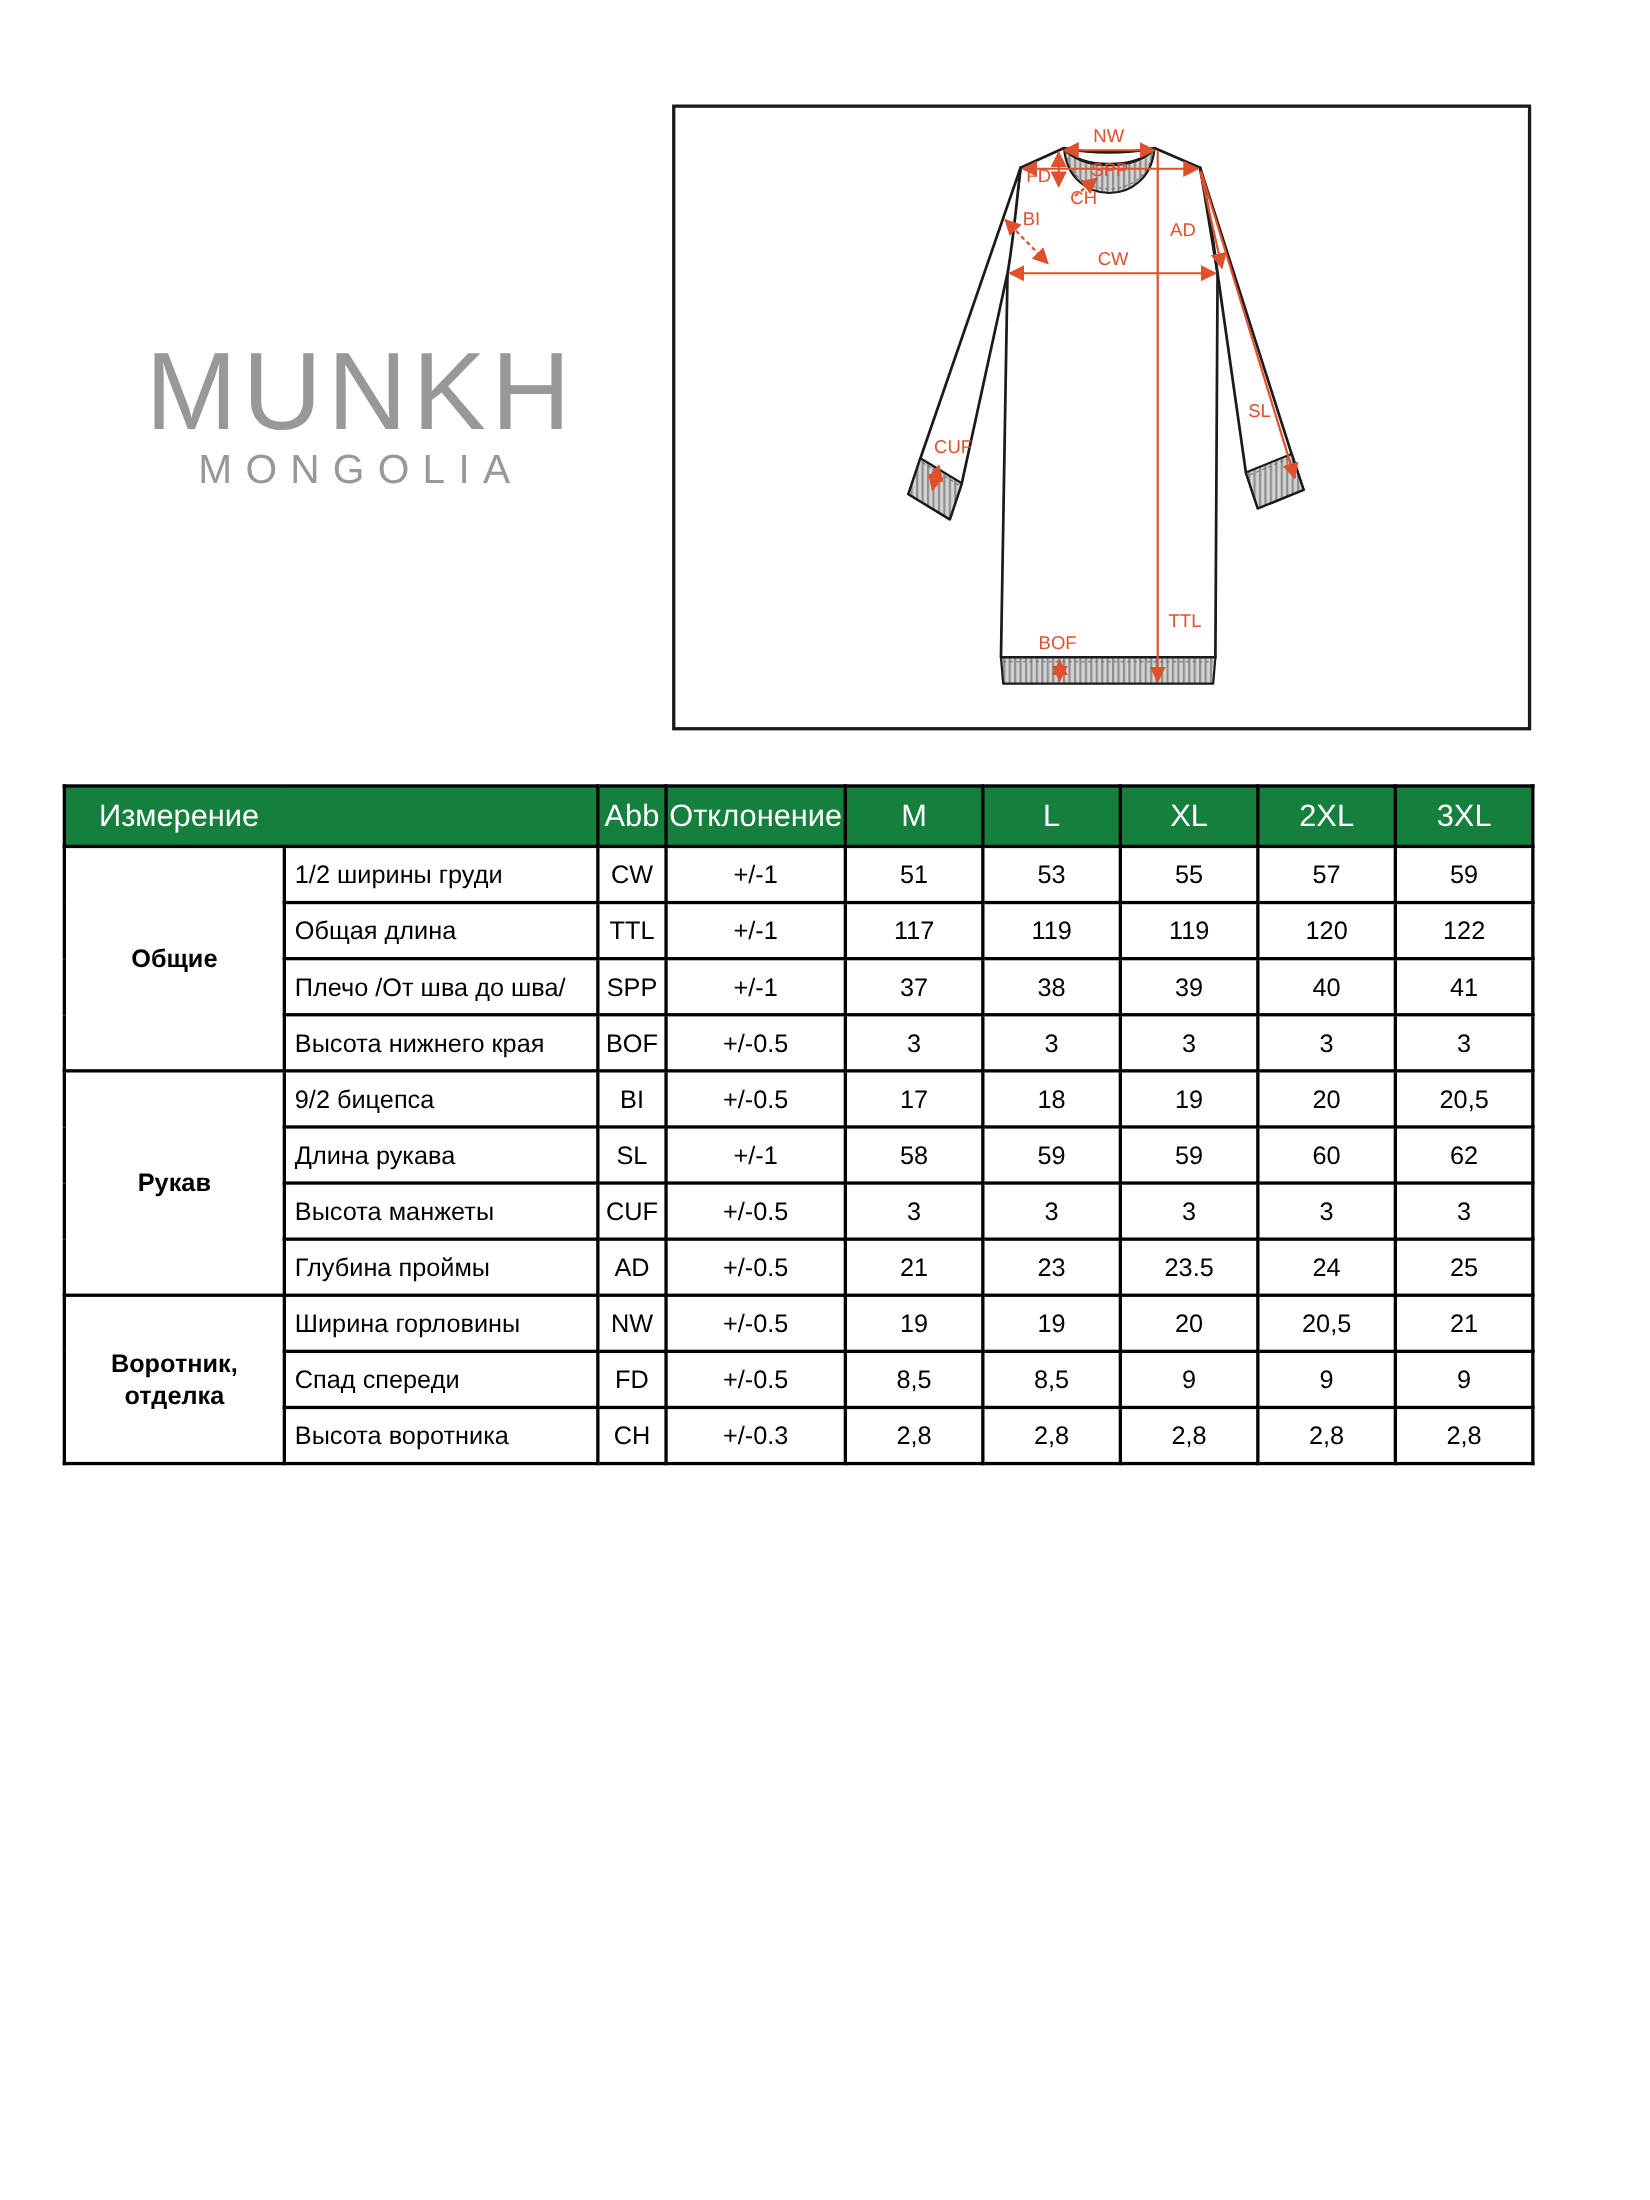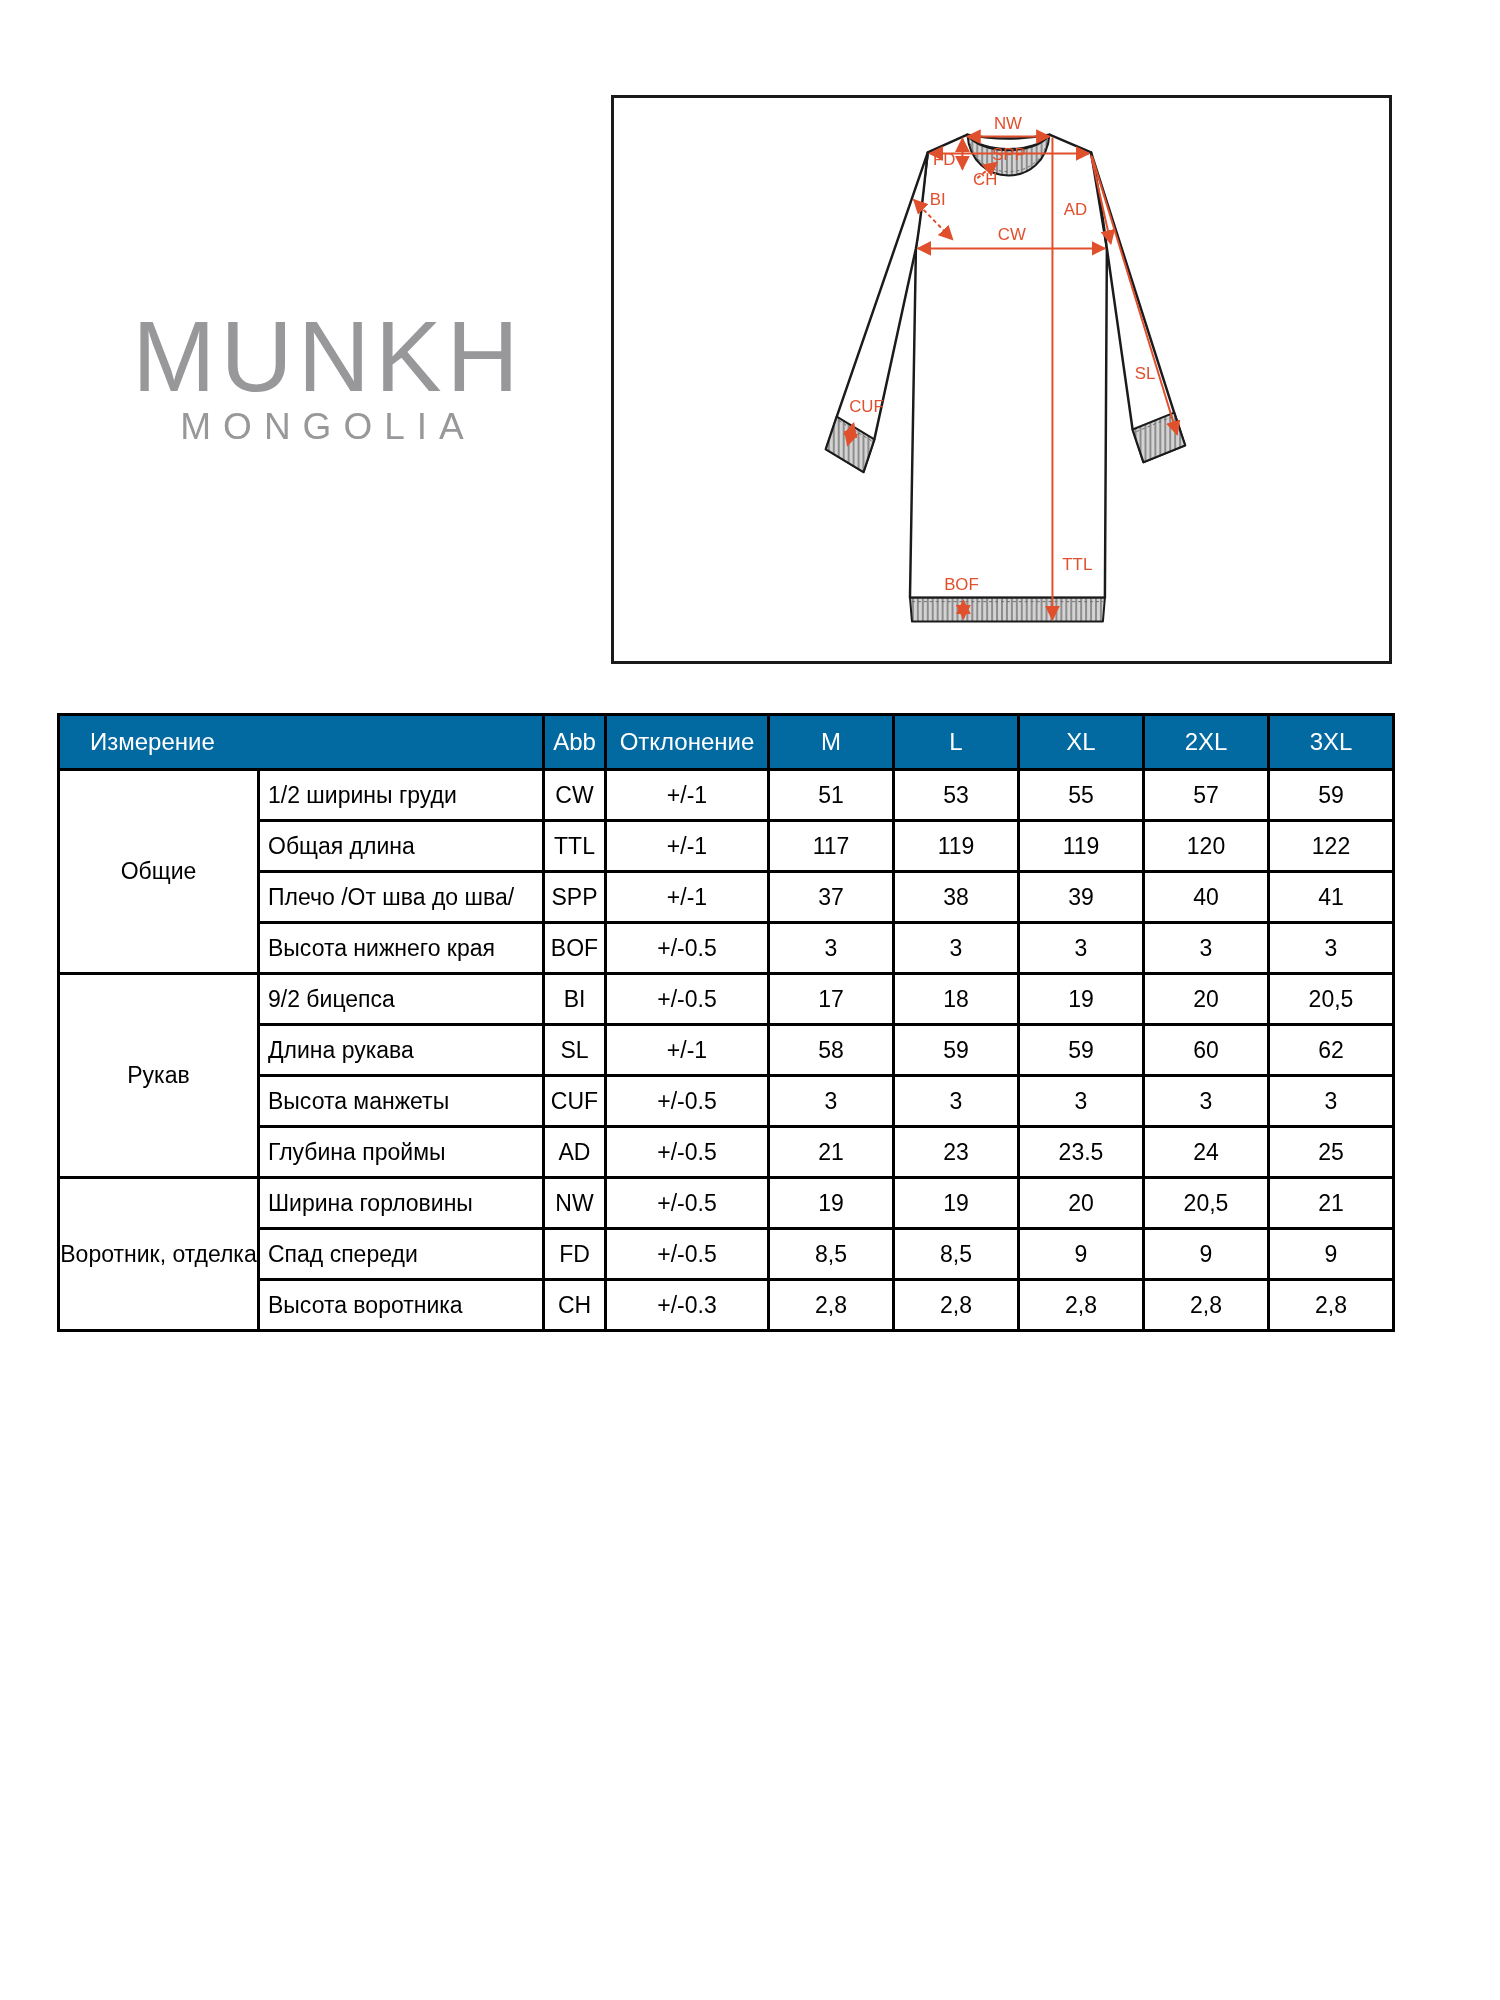--- a/index.html
+++ b/index.html
@@ -19,25 +19,25 @@
   #sketch-box svg{display:block;width:100%;height:100%;}
   .dim-label{font-family:"Liberation Sans",sans-serif;font-size:17px;}
   
   #size-table{
     position:absolute;left:57px;top:713px;width:1335px;
     border-collapse:collapse;table-layout:fixed;
     font-size:23px;color:#000;
   }
   #size-table th,#size-table td{border:3px solid #000;vertical-align:middle;padding:0;}
   #size-table thead th{
-    background:#0369a1;color:#fff;font-weight:400;font-size:24px;height:52px;
+    background:#15803d;color:#fff;font-weight:400;font-size:28px;height:52px;
   }
   #size-table thead th.h-meas{text-align:left;padding-left:30px;}
   #size-table tbody td{height:48px;text-align:center;background:#fff;}
-  #size-table td.c-group{text-align:center;line-height:1.25;}
+  #size-table td.c-group{text-align:center;line-height:1.25;font-weight:bold;}
   #size-table td.c-name{text-align:left;padding-left:8px;}
 </style>
 </head>
 <body>
 
 <div id="page">
 
   <div id="logo">
     <div class="brand">MUNKH</div>
     <div class="sub">MONGOLIA</div>

